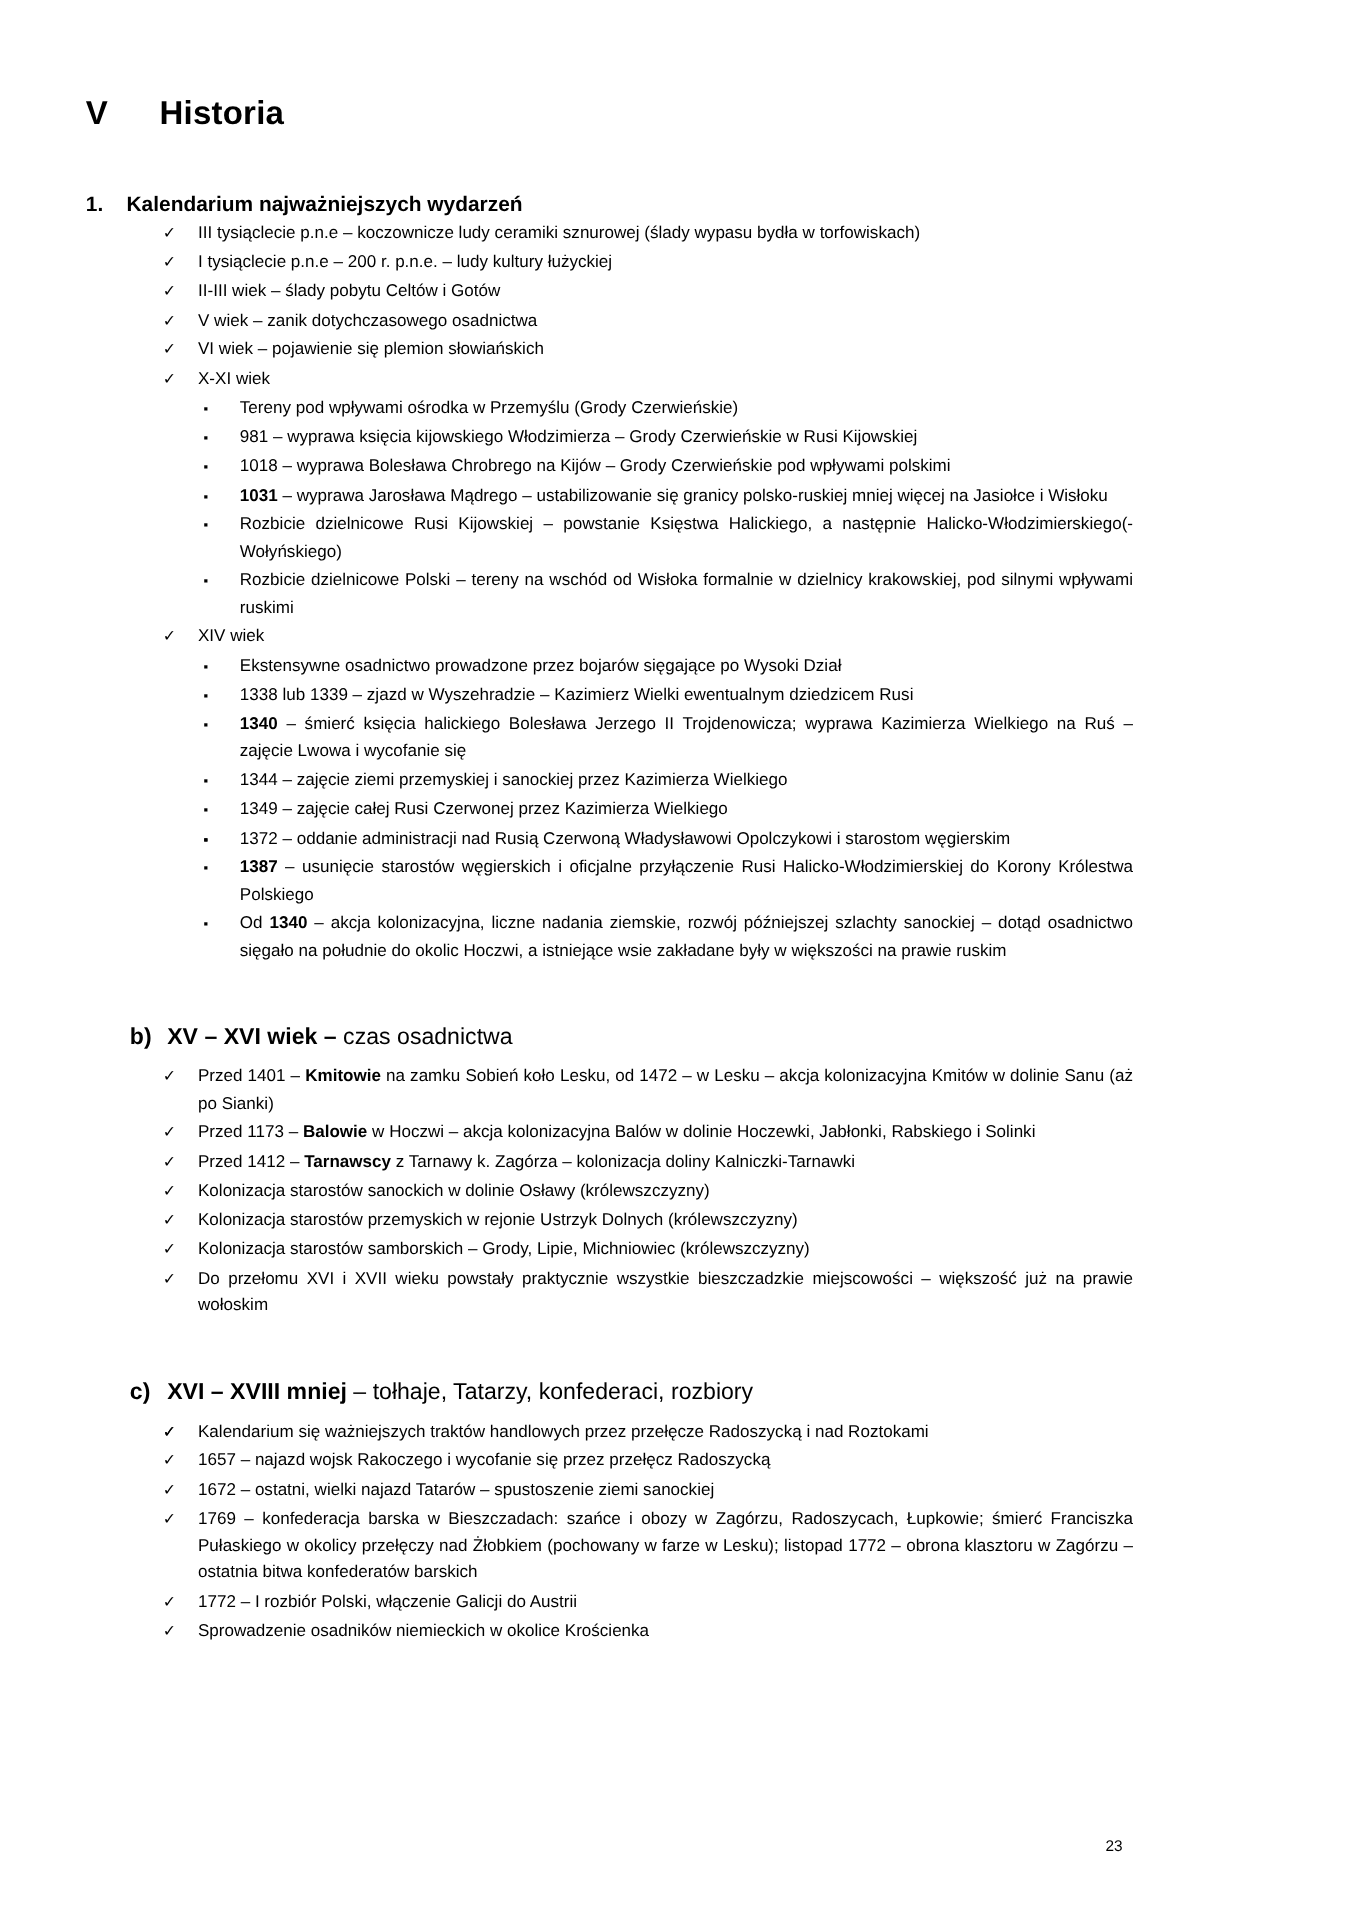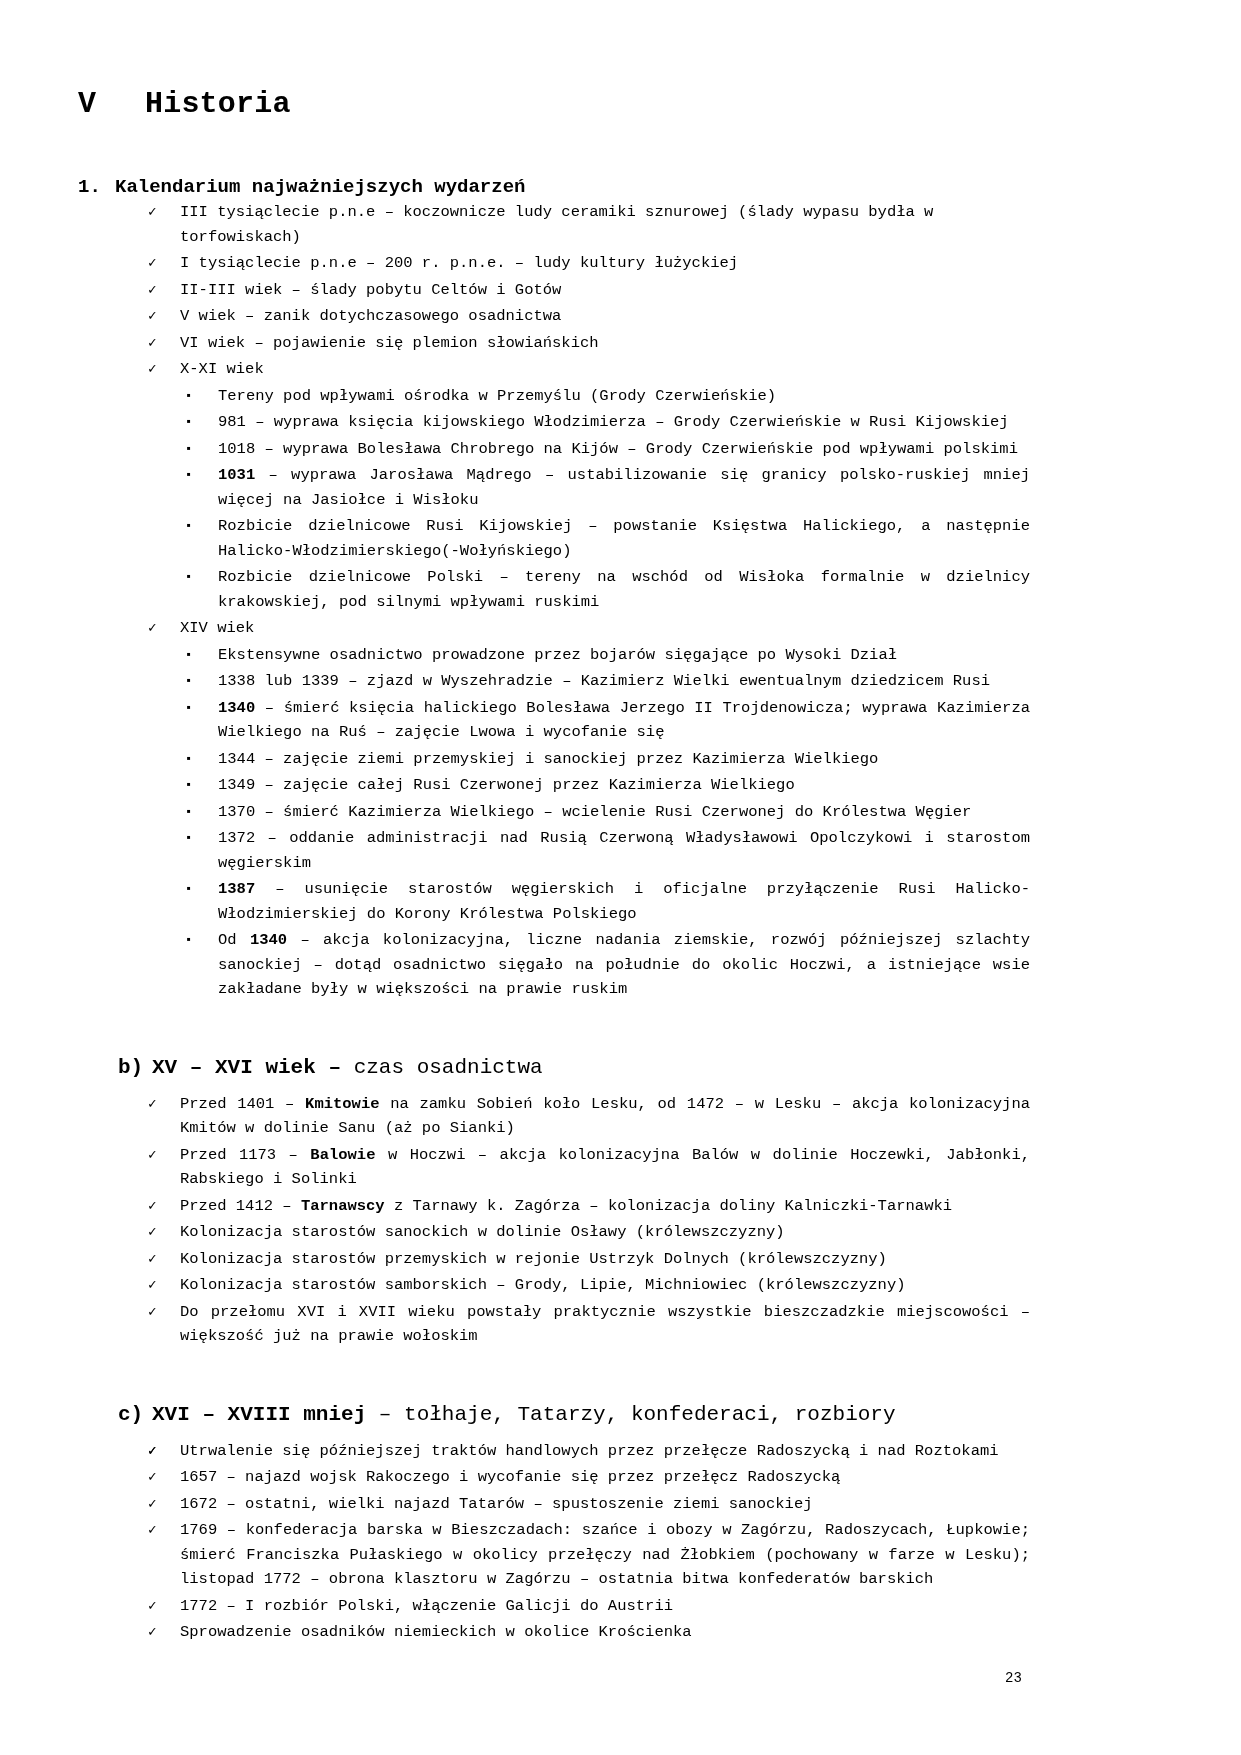--- a/index.html
+++ b/index.html
@@ -2,21 +2,21 @@
 <html lang="pl"><head>
 <meta charset="utf-8">
 <style>
   html,body { margin:0; padding:0; background:#ffffff; }
   .page {
     position: relative;
     width: 1136px;
     height: 1755px;
     background: #ffffff;
     color: #000000;
-    font-family: Liberation Mono, monospace;
+    font-family: Liberation Sans, sans-serif;
     overflow: hidden;
   }
   .content {
     position: absolute;
     left: 78px;
     top: 86px;
     width: 952px;
   }
   .doc-title {
     font-size: 30px;
@@ -98,21 +98,21 @@
             <div class="item lvl2"><span class="marker square">▪</span><span>1018 – wyprawa Bolesława Chrobrego na Kijów – Grody Czerwieńskie pod wpływami polskimi</span></div>
             <div class="item lvl2 justify"><span class="marker square">▪</span><b>1031</b><span> – wyprawa Jarosława Mądrego – ustabilizowanie się granicy polsko-ruskiej mniej więcej na Jasiołce i Wisłoku</span></div>
             <div class="item lvl2 justify"><span class="marker square">▪</span><span>Rozbicie dzielnicowe Rusi Kijowskiej – powstanie Księstwa Halickiego, a następnie Halicko-Włodzimierskiego(-Wołyńskiego)</span></div>
             <div class="item lvl2 justify"><span class="marker square">▪</span><span>Rozbicie dzielnicowe Polski – tereny na wschód od Wisłoka formalnie w dzielnicy krakowskiej, pod silnymi wpływami ruskimi</span></div>
             <div class="item lvl1"><span class="marker check">✓</span><span>XIV wiek</span></div>
             <div class="item lvl2"><span class="marker square">▪</span><span>Ekstensywne osadnictwo prowadzone przez bojarów sięgające po Wysoki Dział</span></div>
             <div class="item lvl2"><span class="marker square">▪</span><span>1338 lub 1339 – zjazd w Wyszehradzie – Kazimierz Wielki ewentualnym dziedzicem Rusi</span></div>
             <div class="item lvl2 justify"><span class="marker square">▪</span><b>1340</b><span> – śmierć księcia halickiego Bolesława Jerzego II Trojdenowicza; wyprawa Kazimierza Wielkiego na Ruś – zajęcie Lwowa i wycofanie się</span></div>
             <div class="item lvl2"><span class="marker square">▪</span><span>1344 – zajęcie ziemi przemyskiej i sanockiej przez Kazimierza Wielkiego</span></div>
             <div class="item lvl2"><span class="marker square">▪</span><span>1349 – zajęcie całej Rusi Czerwonej przez Kazimierza Wielkiego</span></div>
-            <div class="item lvl2"><span class="marker square">▪</span><span>1370 – śmierć Kazimierza Wielkiego – wcielenie Rusi Czerwonej do Królestwa Węgier</span></div>
+            <div class="item lvl2"><span class="marker square">▪</span></div>
             <div class="item lvl2 justify"><span class="marker square">▪</span><span>1372 – oddanie administracji nad Rusią Czerwoną Władysławowi Opolczykowi i starostom węgierskim</span></div>
             <div class="item lvl2 justify"><span class="marker square">▪</span><b>1387</b><span> – usunięcie starostów węgierskich i oficjalne przyłączenie Rusi Halicko-Włodzimierskiej do Korony Królestwa Polskiego</span></div>
             <div class="item lvl2 justify"><span class="marker square">▪</span><span>Od </span><b>1340</b><span> – akcja kolonizacyjna, liczne nadania ziemskie, rozwój późniejszej szlachty sanockiej – dotąd osadnictwo sięgało na południe do okolic Hoczwi, a istniejące wsie zakładane były w większości na prawie ruskim</span></div>
           </div>
         </section>
         <section class="subsection">
           <div class="h3 h3-large"><span class="h3-label">b)</span><span class="h3-bold">XV – XVI wiek – </span><span class="h3-tail">czas osadnictwa</span></div>
           <div class="list">
             <div class="item lvl1 justify"><span class="marker check">✓</span><span>Przed 1401 – </span><b>Kmitowie</b><span> na zamku Sobień koło Lesku, od 1472 – w Lesku – akcja kolonizacyjna Kmitów w dolinie Sanu (aż po Sianki)</span></div>
             <div class="item lvl1 justify"><span class="marker check">✓</span><span>Przed 1173 – </span><b>Balowie</b><span> w Hoczwi – akcja kolonizacyjna Balów w dolinie Hoczewki, Jabłonki, Rabskiego i Solinki</span></div>
@@ -120,21 +120,21 @@
             <div class="item lvl1"><span class="marker check">✓</span><span>Kolonizacja starostów sanockich w dolinie Osławy (królewszczyzny)</span></div>
             <div class="item lvl1"><span class="marker check">✓</span><span>Kolonizacja starostów przemyskich w rejonie Ustrzyk Dolnych (królewszczyzny)</span></div>
             <div class="item lvl1"><span class="marker check">✓</span><span>Kolonizacja starostów samborskich – Grody, Lipie, Michniowiec (królewszczyzny)</span></div>
             <div class="item lvl1 justify"><span class="marker check">✓</span><span>Do przełomu XVI i XVII wieku powstały praktycznie wszystkie bieszczadzkie miejscowości – większość już na prawie wołoskim</span></div>
           </div>
         </section>
         <section class="subsection">
           <div class="h3 h3-large"><span class="h3-label">c)</span><span class="h3-bold">XVI – XVIII mniej</span><span class="h3-tail"> – tołhaje, Tatarzy, konfederaci, rozbiory</span></div>
           <div class="list">
             <div class="item lvl1"><span class="marker check">✓</span></div>
-            <div class="item lvl1"><span class="marker check">✓</span><span>Utrwalenie się późniejszej traktów handlowych przez przełęcze Radoszycką i nad Roztokami</span></div>
+            <div class="item lvl1"><span class="marker check">✓</span><span>Kalendarium się ważniejszych traktów handlowych przez przełęcze Radoszycką i nad Roztokami</span></div>
             <div class="item lvl1"><span class="marker check">✓</span><span>1657 – najazd wojsk Rakoczego i wycofanie się przez przełęcz Radoszycką</span></div>
             <div class="item lvl1"><span class="marker check">✓</span><span>1672 – ostatni, wielki najazd Tatarów – spustoszenie ziemi sanockiej</span></div>
             <div class="item lvl1 justify"><span class="marker check">✓</span><span>1769 – konfederacja barska w Bieszczadach: szańce i obozy w Zagórzu, Radoszycach, Łupkowie; śmierć Franciszka Pułaskiego w okolicy przełęczy nad Żłobkiem (pochowany w farze w Lesku); listopad 1772 – obrona klasztoru w Zagórzu – ostatnia bitwa konfederatów barskich</span></div>
             <div class="item lvl1"><span class="marker check">✓</span><span>1772 – I rozbiór Polski, włączenie Galicji do Austrii</span></div>
             <div class="item lvl1"><span class="marker check">✓</span><span>Sprowadzenie osadników niemieckich w okolice Krościenka</span></div>
           </div>
         </section>
       </div>
   </div>
 

